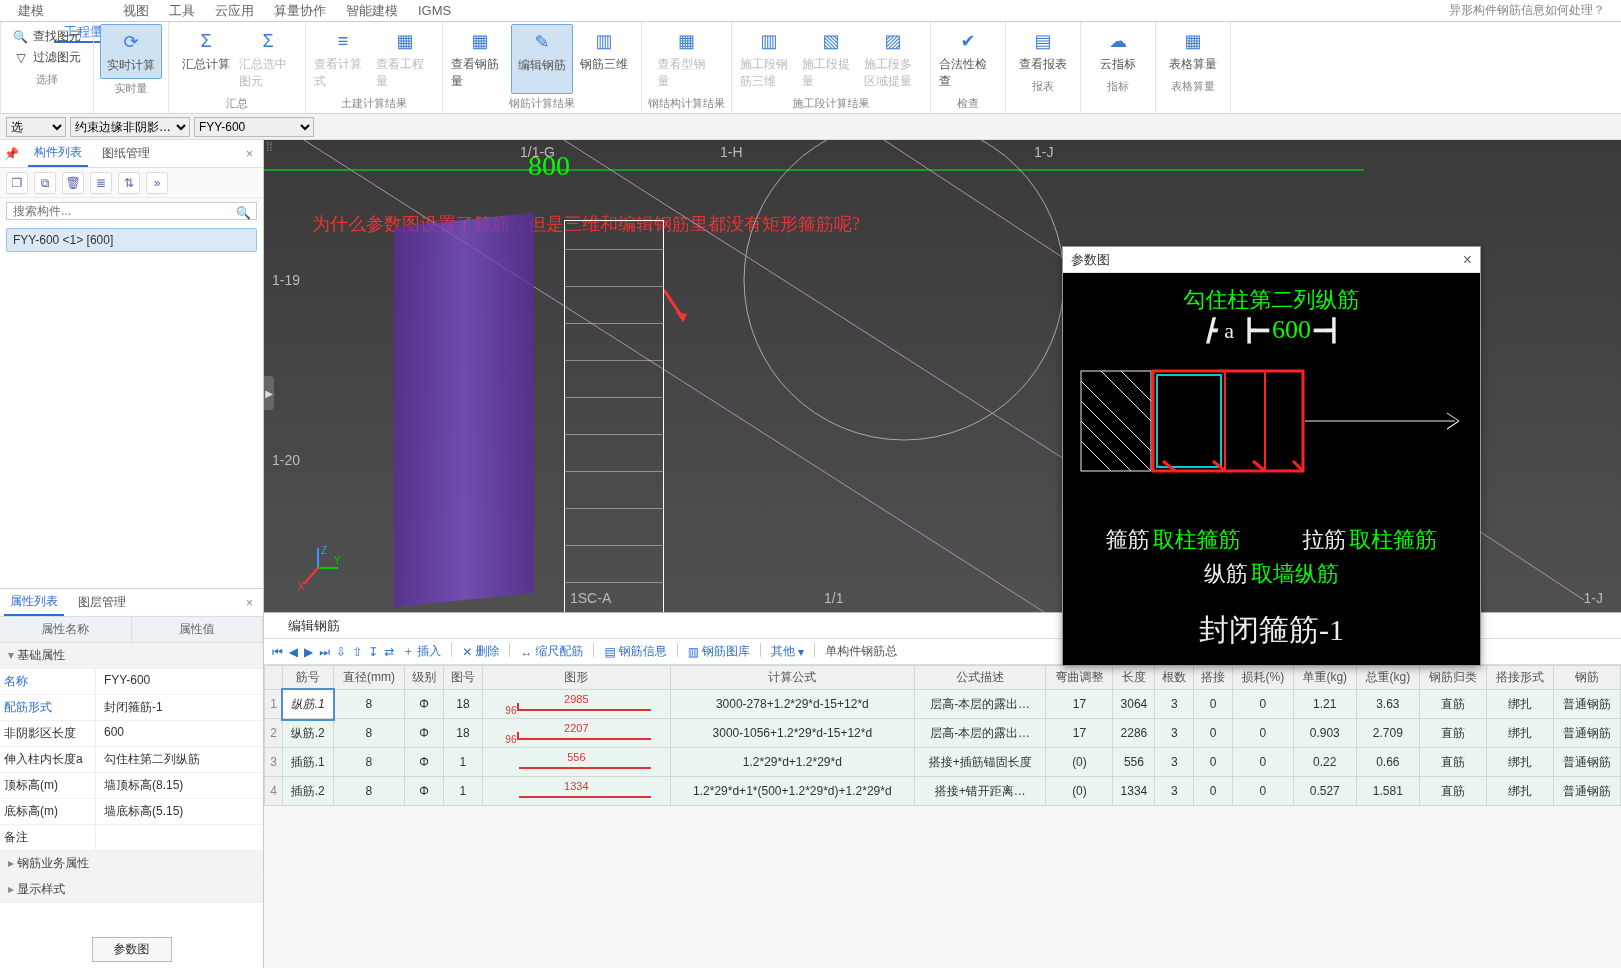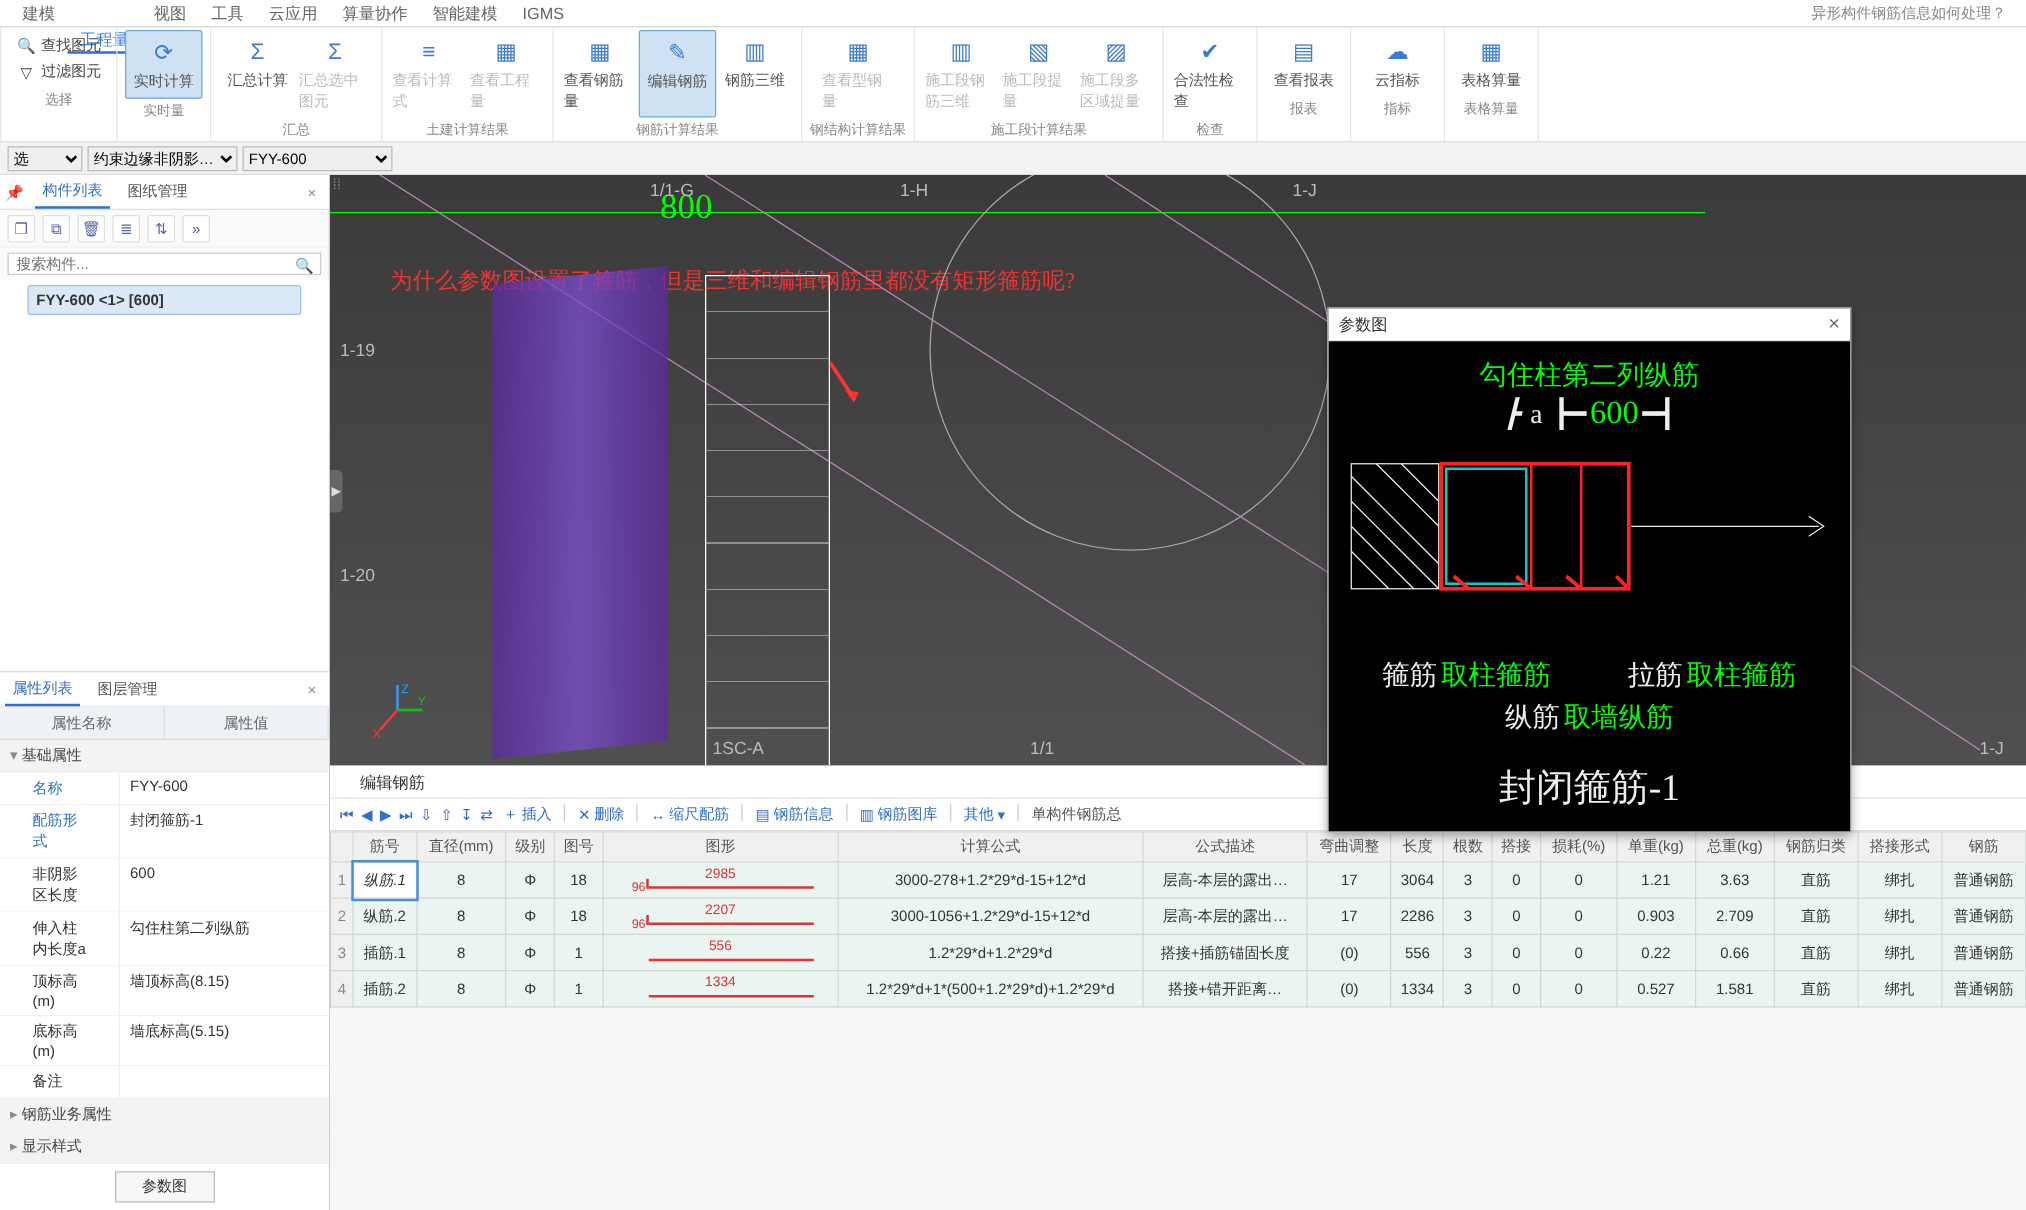--- a/index.html
+++ b/index.html
@@ -120,21 +120,21 @@
     background:#fff;
   }
   .search-row { padding:4px 6px; }
   .search-row input {
     width:100%; height:18px; border:1px solid #ccc; padding:0 22px 0 6px; font-size:12px;
     background:#fff;
   }
   .search-row { position:relative; }
   .search-row .sicon { position:absolute; right:12px; top:8px; color:#aaa; }
 
-  .tree-area { flex:1 0 auto; padding:4px 22px; background:#fff;font-weight:bold; }
+  .tree-area { flex:1 0 auto; padding:4px 6px; background:#fff; }
   .tree-item {
     padding:4px 6px; background:#dbe9f7; border:1px solid #9cc0e6; border-radius:2px;
     font-size:12px; color:#333; cursor:pointer;
   }
 
   
   .props { border-top:1px solid #ccc; background:#fff; flex:0 0 380px; display:flex; flex-direction:column; }
   .props .prop-head {
     display:grid; grid-template-columns: 1fr 1fr;
     background:#eef2f6; border-bottom:1px solid #ddd;
@@ -144,21 +144,21 @@
   .props .group-row {
     background:#f3f3f3; padding:4px 8px; font-size:12px; color:#444;
     border-bottom:1px solid #eee;
   }
   .props .group-row.expander::before { content:"▾ "; color:#888;}
   .props .group-row.collapsed::before { content:"▸ "; color:#888;}
   .props .prop-row {
     display:grid; grid-template-columns: 96px 1fr;
     border-bottom:1px solid #f0f0f0;
   }
-  .props .prop-row .pk { padding:4px 26px; color:#2f6fd0; background:#fff; border-right:1px solid #eee;}
+  .props .prop-row .pk { padding:4px 4px; color:#2f6fd0; background:#fff; border-right:1px solid #eee;}
   .props .prop-row .pk.plain { color:#333;}
   .props .prop-row .pv { padding:4px 8px; background:#fff;}
   .props .footer-btn {
     margin:6px auto; padding:3px 16px; border:1px solid #bbb; background:#f7f7f7;
     text-align:center; cursor:pointer; font-size:12px; width:80px;
   }
 
   
   .center {
     flex: 1;

